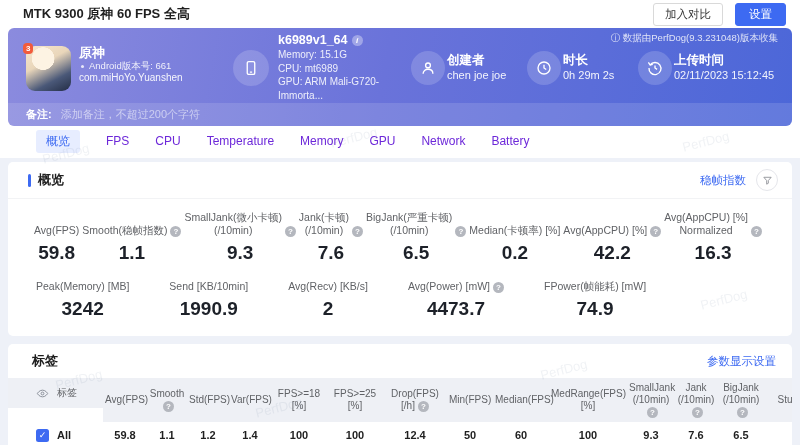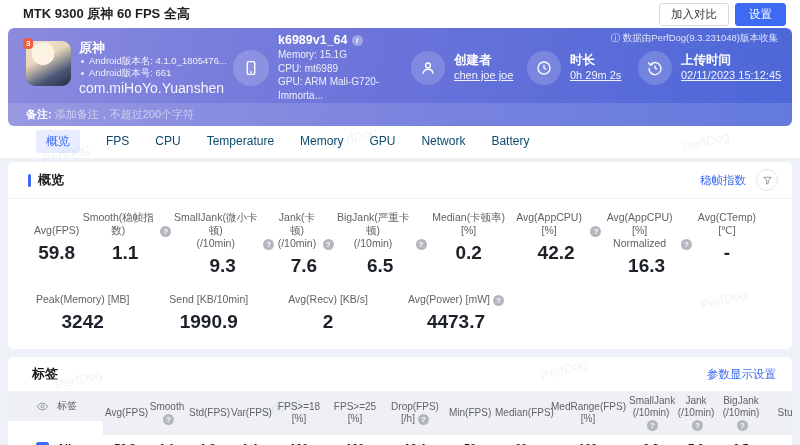--- a/index.html
+++ b/index.html
@@ -5,62 +5,62 @@
   * { margin:0; padding:0; box-sizing:border-box; }
   html,body { width:800px; height:445px; overflow:hidden; }
   body { font-family:"Liberation Sans","DejaVu Sans",sans-serif; background:#eef1f8; position:relative; }
   .page { width:800px; height:445px; position:relative; overflow:hidden; }
 
   
   .top-section { background:#fff; padding-bottom:2px; }
   .topbar { height:28px; display:flex; align-items:center; padding:0 14px 0 16px; }
   .topbar .title { font-size:13px; font-weight:bold; color:#1f1f1f; flex:1;padding-left:7px; }
   .btn-outline { background:#fff; border:1px solid #d9d9d9; border-radius:3px; font-size:11.5px; color:#333;
-                 padding:3px 11px; margin-right:6px; cursor:pointer; font-family:inherit; }
+                 padding:3px 11px; margin-right:12px; cursor:pointer; font-family:inherit; }
   .btn-primary { background:#3d6af2; border:1px solid #3d6af2; border-radius:3px; font-size:11.5px; color:#fff;
                  padding:3px 13px; cursor:pointer; font-family:inherit; }
 
   
   .banner { margin:0 8px; border-radius:6px; overflow:hidden; position:relative;
             background:linear-gradient(100deg,#8b8bde 0%,#6a73da 48%,#4c67d8 100%); }
   .banner-note { position:absolute; top:4px; right:14px; font-size:9.5px; color:rgba(255,255,255,0.82); }
   .banner-main { display:flex; align-items:center; padding:12px 10px 8px 18px; height:75px; }
   .block-app { width:207px; display:flex; }
   .app-icon { width:45px; height:45px; border-radius:9px; position:relative; flex:none; margin-top:1px;
       background: radial-gradient(circle at 38% 28%, #fdf3e3 0 26%, rgba(0,0,0,0) 27%),
                   linear-gradient(152deg,#f7e7cf 0%,#e9d6ba 38%,#4a5878 72%,#232d45 100%); }
   .app-badge { position:absolute; top:-3px; left:-3px; background:#f25b3c; color:#fff; font-size:8px; font-weight:bold;
                border-radius:4px; padding:1px 3px; line-height:9px; }
   .app-info { margin-left:8px; color:#fff; }
   .app-name { font-size:13px; font-weight:bold; line-height:15px; }
   .ver-line { font-size:9.5px; color:rgba(255,255,255,0.88); line-height:12.5px; padding-left:10px; position:relative; }
   .ver-line::before { content:""; position:absolute; left:2px; top:5px; width:3px; height:3px; border-radius:50%;
                       background:rgba(255,255,255,0.8); }
-  .app-pkg { font-size:14px; color:rgba(255,255,255,0.92); margin-top:0; }
+  .app-pkg { font-size:10px; color:rgba(255,255,255,0.92); margin-top:0; }
   .circle { border-radius:50%; background:rgba(255,255,255,0.17); display:flex; align-items:center; justify-content:center; flex:none; }
   .block-device { width:178px; display:flex; align-items:center; }
   .block-device .circle { width:36px; height:36px; }
   .dev-info { margin-left:9px; color:#fff; }
   .dev-model { font-size:12.5px; font-weight:bold; line-height:15px; display:flex; align-items:center; }
   .info-dot { display:inline-flex; width:11px; height:11px; border-radius:50%; background:rgba(255,255,255,0.35);
               color:#fff; font-size:8px; font-style:italic; align-items:center; justify-content:center; margin-left:4px; font-weight:bold; }
   .dev-line { font-size:10px; color:rgba(255,255,255,0.88); line-height:13.5px; }
   .meta-block { display:flex; align-items:center; }
   .meta-block .circle { width:34px; height:34px; }
   .block-creator { width:116px; } .block-duration { width:111px; } .block-upload { flex:1; }
-  .meta-text { margin-left:9px; color:#fff; }
+  .meta-text { margin-left:2px; color:#fff; }
   .meta-label { font-size:12.5px; font-weight:bold; line-height:16px; }
-  .meta-value { font-size:11px; color:rgba(255,255,255,0.92); line-height:15px;text-decoration:underline; }
+  .meta-value { font-size:11px; color:rgba(255,255,255,0.92); line-height:15px; }
   .banner-remark { background:rgba(255,255,255,0.13); padding:4px 18px; font-size:11px; }
   .remark-label { color:#fff; font-weight:bold; }
-  .remark-ph { color:rgba(255,255,255,0.55); }
+  .remark-ph { color:rgba(255,255,255,0.55); margin-left:6px; }
 
   
   .tabs { display:flex; align-items:center; height:30px; padding-left:36px; gap:26px; background:#fff; }
-  .tab { font-size:12px; color:#0c4a6e; cursor:pointer; }
+  .tab { font-size:12px; color:#6d28d9; cursor:pointer; }
   .tab.active { background:#e7edff; color:#3d6af2; padding:3px 10px; border-radius:3px; }
 
   
   .content { padding:4px 8px 8px 8px; }
   .card { background:#fff; border-radius:5px; margin-bottom:8px; }
   .card-header { display:flex; align-items:center; padding:7px 14px 7px 20px; border-bottom:1px solid #f2f3f5; }
   .accent { width:3px; height:13px; background:#3d6af2; border-radius:2px; margin-right:7px; }
   .card-title { font-size:13px; font-weight:bold; color:#1f1f1f; flex:1; }
   .blue-link { font-size:11.5px; color:#3d6af2; cursor:pointer; text-decoration:none; }
   .funnel-btn { width:22px; height:22px; border:1px solid #e5e6eb; border-radius:50%; display:flex; align-items:center;
@@ -112,21 +112,20 @@
         <span>ⓘ</span>
         <span>数据由PerfDog(9.3.231048)版本收集</span>
       </div>
       <div class="banner-main">
         <div class="block-app">
           <div class="app-icon">
             <span class="app-badge">3</span>
           </div>
           <div class="app-info">
             <div class="app-name">原神</div>
-            <div class="ver-line">Android版本名: 4.1.0_1805476...</div>
             <div class="ver-line">Android版本号: 661</div>
             <div class="app-pkg">com.miHoYo.Yuanshen</div>
           </div>
         </div>
 
         <div class="block-device">
           <div class="circle">
             <svg width="18" height="18" viewBox="0 0 24 24" fill="none" stroke="#fff" stroke-width="1.8">
               <rect x="7" y="3.5" width="10" height="17" rx="2"></rect>
                 <line x1="10.5" y1="17.5" x2="13.5" y2="17.5"></line>
@@ -246,42 +245,42 @@
         </div>
         <div class="metric">
           <div class="metric-label"><span class="lbl">Avg(AppCPU) [%]</span><span class="q">?</span></div>
           <div class="metric-value">42.2</div>
         </div>
         <div class="metric">
           <div class="metric-label"><span class="lbl">Avg(AppCPU) [%]
 Normalized</span><span class="q">?</span></div>
           <div class="metric-value">16.3</div>
         </div>
-        <div class="metric">
-          <div class="metric-label"><span class="lbl">Avg(CTemp)[℃]</span></div>
-          <div class="metric-value">-</div>
-        </div>
       </div>
 
       <div class="metrics-row2">
         <div class="metric">
           <div class="metric-label"><span class="lbl">Peak(Memory) [MB]</span></div>
           <div class="metric-value">3242</div>
         </div>
         <div class="metric">
           <div class="metric-label"><span class="lbl">Send [KB/10min]</span></div>
           <div class="metric-value">1990.9</div>
         </div>
         <div class="metric">
           <div class="metric-label"><span class="lbl">Avg(Recv) [KB/s]</span></div>
           <div class="metric-value">2</div>
         </div>
         <div class="metric">
           <div class="metric-label"><span class="lbl">Avg(Power) [mW]</span><span class="q">?</span></div>
           <div class="metric-value">4473.7</div>
+        </div>
+        <div class="metric">
+          <div class="metric-label"><span class="lbl">FPower(帧能耗) [mW]</span></div>
+          <div class="metric-value">74.9</div>
         </div>
       </div>
     </div>
 
     <div class="card">
       <div class="card-header2">
         <span class="card-title">标签</span>
         <a class="blue-link">参数显示设置</a>
       </div>
       <div class="table-wrap">

